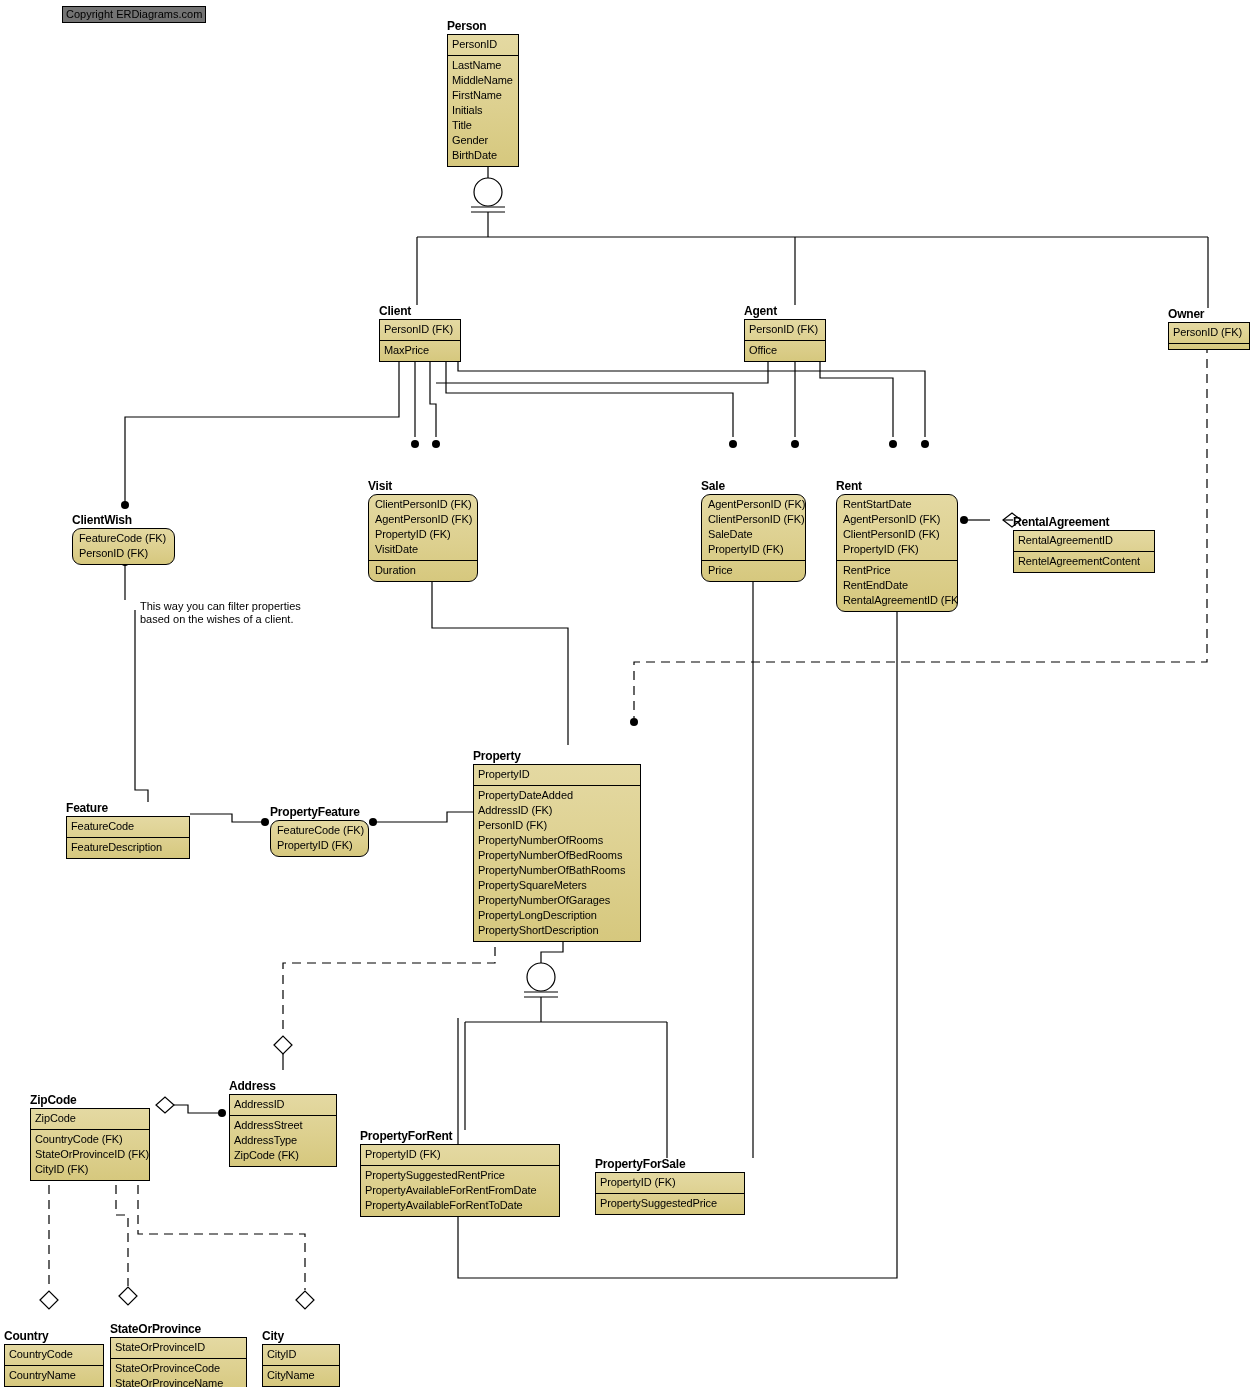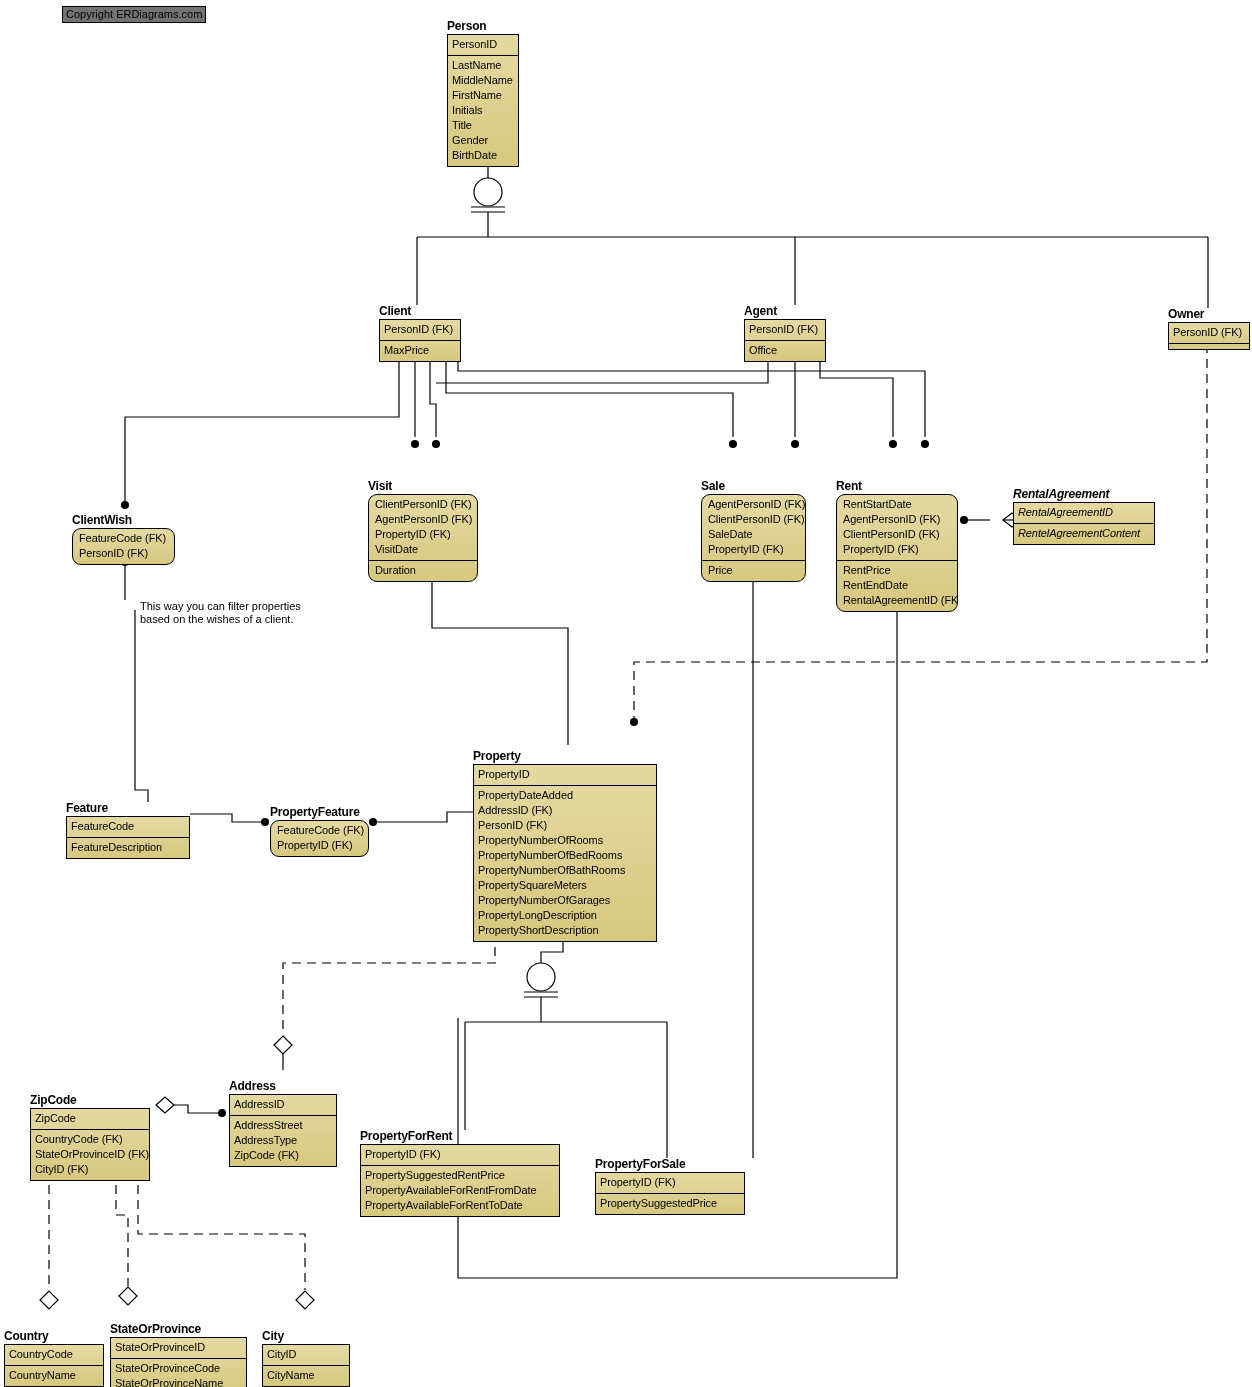--- a/index.html
+++ b/index.html
@@ -334,34 +334,34 @@
             <div class="fld">ClientPersonID (FK)</div>
             <div class="fld">PropertyID (FK)</div>
           </div>
           <div class="ent-attrs">
             <div class="fld">RentPrice</div>
             <div class="fld">RentEndDate</div>
             <div class="fld">RentalAgreementID (FK)</div>
           </div>
         </div>
       </div>
-      <div class="entity" style="left: 1013px; top: 488px; font-style: italic;">
+      <div class="entity" style="left: 1013px; top: 516px;">
         <div class="ent-title">RentalAgreement</div>
         <div class="ent-box" style="width: 142px;">
           <div class="ent-pk">
             <div class="fld">RentalAgreementID</div>
           </div>
           <div class="ent-attrs">
             <div class="fld">RentelAgreementContent</div>
           </div>
         </div>
       </div>
       <div class="entity" style="left: 473px; top: 750px;">
         <div class="ent-title">Property</div>
-        <div class="ent-box" style="width: 184px;">
+        <div class="ent-box" style="width: 168px;">
           <div class="ent-pk">
             <div class="fld">PropertyID</div>
           </div>
           <div class="ent-attrs">
             <div class="fld">PropertyDateAdded</div>
             <div class="fld">AddressID (FK)</div>
             <div class="fld">PersonID (FK)</div>
             <div class="fld">PropertyNumberOfRooms</div>
             <div class="fld">PropertyNumberOfBedRooms</div>
             <div class="fld">PropertyNumberOfBathRooms</div>
@@ -460,21 +460,21 @@
             <div class="fld">StateOrProvinceID</div>
           </div>
           <div class="ent-attrs">
             <div class="fld">StateOrProvinceCode</div>
             <div class="fld">StateOrProvinceName</div>
           </div>
         </div>
       </div>
       <div class="entity" style="left: 262px; top: 1330px;">
         <div class="ent-title">City</div>
-        <div class="ent-box" style="width: 88px;">
+        <div class="ent-box" style="width: 78px;">
           <div class="ent-pk">
             <div class="fld">CityID</div>
           </div>
           <div class="ent-attrs">
             <div class="fld">CityName</div>
           </div>
         </div>
       </div>
     </div>
 

